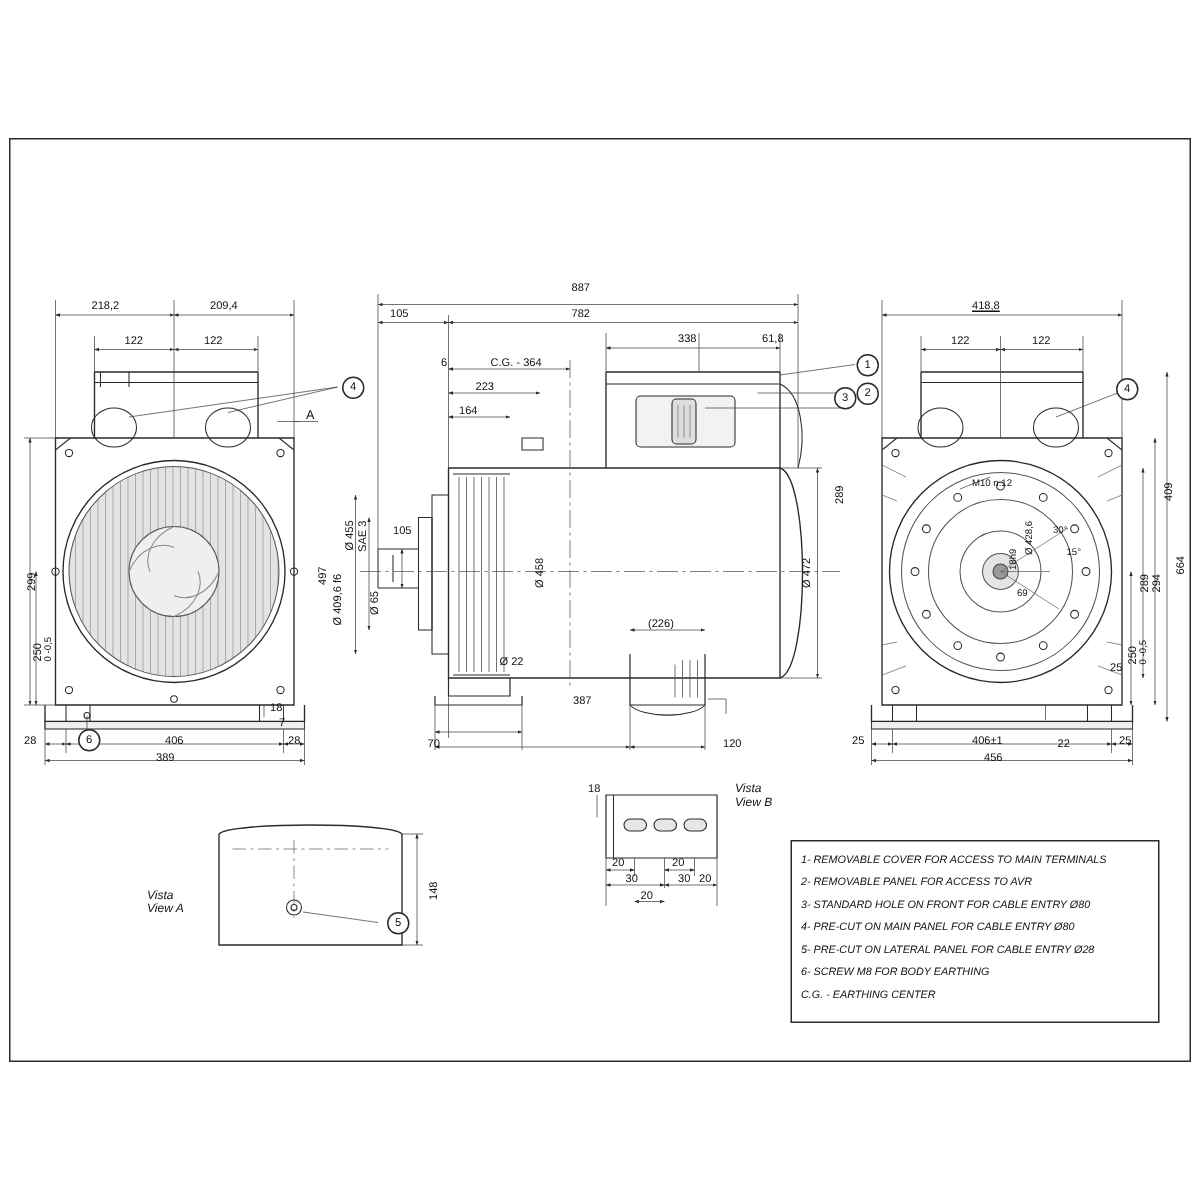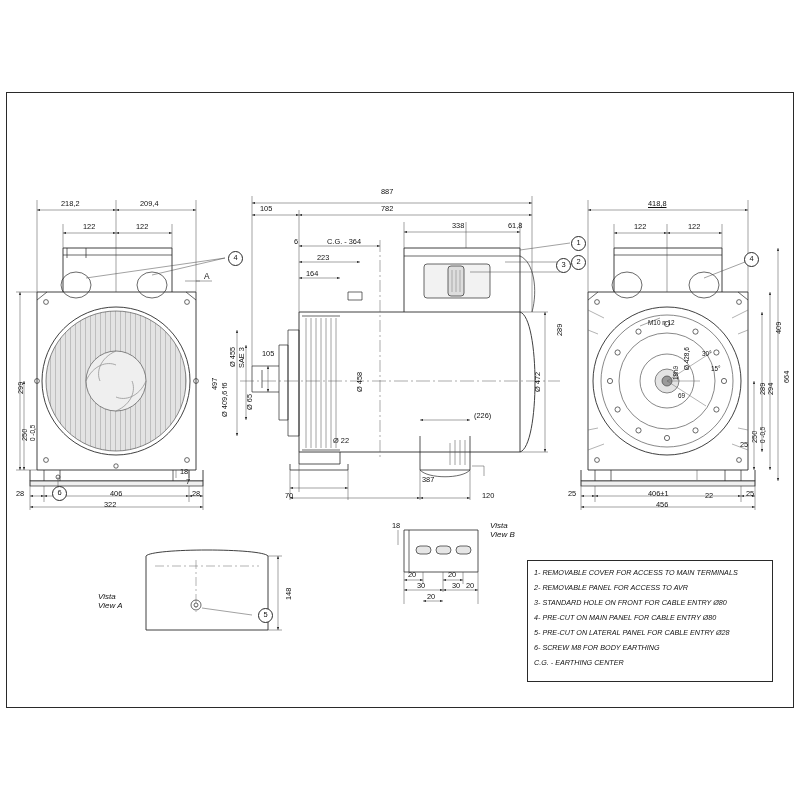--- a/index.html
+++ b/index.html
@@ -364,21 +364,21 @@
   </svg>
 
   <div class="lbl" style="left:61px;  top:200px;">218,2</div>
   <div class="lbl" style="left:140px; top:200px;">209,4</div>
   <div class="lbl" style="left:83px;  top:223px;">122</div>
   <div class="lbl" style="left:136px; top:223px;">122</div>
   <div class="lbl v" style="left:17px; top:394px;">299</div>
   <div class="lbl v" style="left:21px; top:441px;">250</div>
   <div class="lbl v small" style="left:30px; top:441px;">0 -0,5</div>
   <div class="lbl" style="left:110px; top:490px;">406</div>
-  <div class="lbl" style="left:104px; top:501px;">322</div>
+  <div class="lbl" style="left:104px; top:501px;">389</div>
   <div class="lbl" style="left:16px;  top:490px;">28</div>
   <div class="lbl" style="left:192px; top:490px;">28</div>
   <div class="lbl" style="left:180px; top:468px;">18</div>
   <div class="lbl" style="left:186px; top:478px;">7</div>
   <div class="lbl big" style="left:204px; top:272px;">A</div>
 
   <div class="cnum" style="left:228px; top:251px;">4</div>
   <div class="cnum" style="left:52px;  top:486px;">6</div>
 
   <div class="lbl" style="left:381px; top:188px;">887</div>
@@ -393,23 +393,23 @@
   <div class="lbl" style="left:262px; top:350px;">105</div>
   <div class="lbl v" style="left:238px; top:368px;">SAE 3</div>
   <div class="lbl v" style="left:229px; top:367px;">Ø 455</div>
   <div class="lbl v" style="left:221px; top:417px;">Ø 409,6  f6</div>
   <div class="lbl v" style="left:246px; top:410px;">Ø 65</div>
   <div class="lbl" style="left:297px; top:437px;margin-left:36px;">Ø 22</div>
   <div class="lbl v" style="left:356px; top:392px;">Ø 458</div>
   <div class="lbl v" style="left:534px; top:392px;">Ø 472</div>
   <div class="lbl v" style="left:211px; top:390px;">497</div>
   <div class="lbl v" style="left:556px; top:336px;">289</div>
-  <div class="lbl" style="left:432px; top:412px;margin-left:42px;">(226)</div>
+  <div class="lbl" style="left:432px; top:412px;">(226)</div>
   <div class="lbl" style="left:285px; top:492px;">70</div>
-  <div class="lbl" style="left:382px; top:476px;margin-left:40px;">387</div>
+  <div class="lbl" style="left:382px; top:463px;">387</div>
   <div class="lbl" style="left:438px; top:492px;margin-left:44px;">120</div>
 
   <div class="cnum" style="left:571px; top:236px;">1</div>
   <div class="cnum" style="left:571px; top:255px;">2</div>
   <div class="cnum" style="left:556px; top:258px;">3</div>
 
   <div class="lbl" style="left:648px; top:200px;text-decoration:underline;">418,8</div>
   <div class="lbl" style="left:634px; top:223px;">122</div>
   <div class="lbl" style="left:688px; top:223px;">122</div>
   <div class="lbl v" style="left:759px; top:395px;">289</div>

